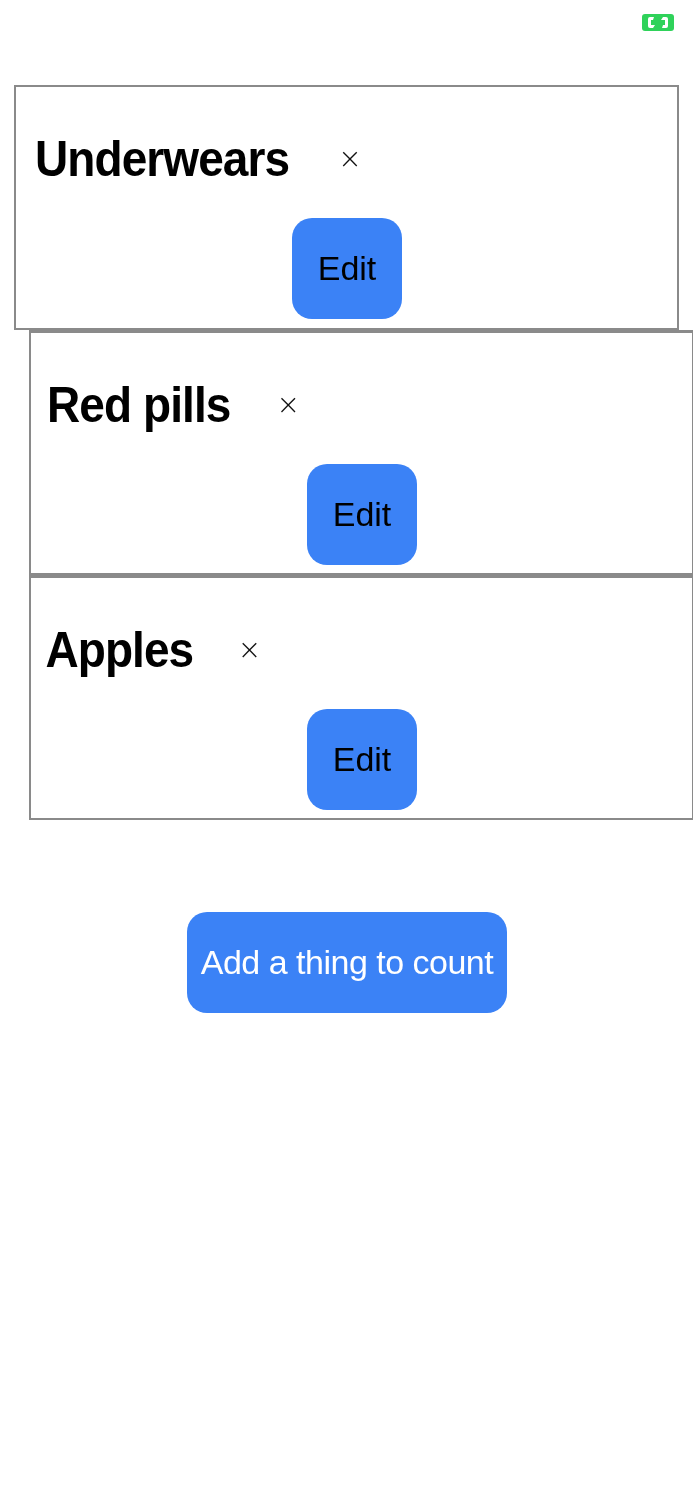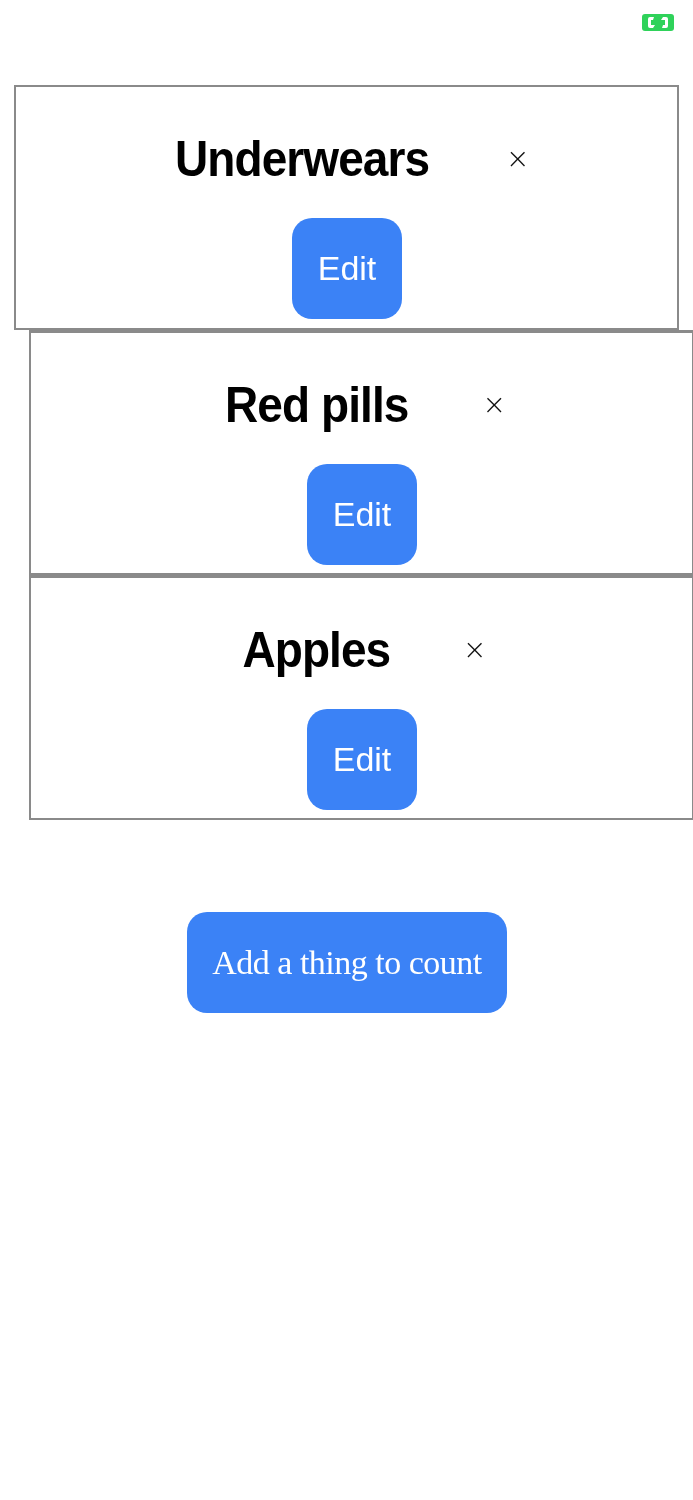--- a/index.html
+++ b/index.html
@@ -14,41 +14,41 @@
     .status-icon svg { display: block; }
     .list {
       position: absolute; left: 14px; top: 85px; width: 665px;
     }
     .card {
       box-sizing: border-box; width: 665px; height: 245px;
       border: 2px solid #8a8a8a; position: relative; background: #fff;
     }
     .card + .card { margin-top: 0; border-top-width: 3px; margin-left: 15px; }
     .title-row {
-      position: absolute; left: 0; right: 0; top: 42px; height: 60px;
-      display: flex; justify-content: center; align-items: center; gap: 28px;
+      position: absolute; left: 8px; right: 0; top: 42px; height: 60px;
+      display: flex; align-items: center;
     }
     .title {
       font-size: 50px; font-weight: bold; color: #000; letter-spacing: -1px;
       transform: scaleX(0.92);
     }
     .remove {
       margin-left: 38px; font-size: 28px; color: #111; cursor: pointer;
       line-height: 1; font-family: "DejaVu Sans", sans-serif; font-weight: 300;
     }
     .edit-btn {
       position: absolute; left: 276px; top: 131px; width: 110px; height: 101px;
-      background: #3b82f6; border-radius: 20px; border: none; color: #ffffff;
+      background: #3b82f6; border-radius: 20px; border: none; color: #000000;
       font-size: 34px; font-family: "Liberation Sans", sans-serif;
       display: flex; align-items: center; justify-content: center; cursor: pointer;
     }
     .add-btn {
       position: absolute; left: 187px; top: 912px; width: 320px; height: 101px;
       background: #3b82f6; border-radius: 20px; border: none; color: #fff;
-      font-size: 34px; font-family: Liberation Serif, serif;
+      font-size: 34px; font-family: Liberation Sans, sans-serif;
       display: flex; align-items: center; justify-content: center; cursor: pointer;
       letter-spacing: -0.5px;
     }
   </style>
 </head>
 <body>
 
 <div class="status-icon">
   <svg width="32" height="17" viewBox="0 0 32 17">
     <path d="M12 3 L8 3 Q6 3 6 5 L6 12 Q6 14 8 14 L11 14 L13 11 L9 11 L9 6 L11 6 Z" fill="#fff"></path>

